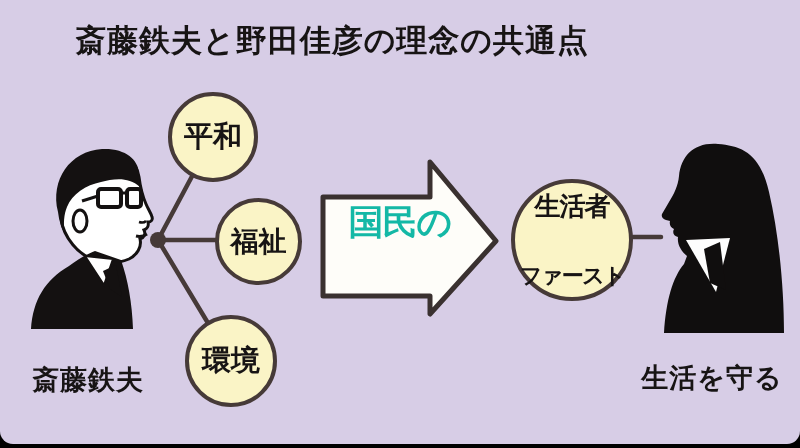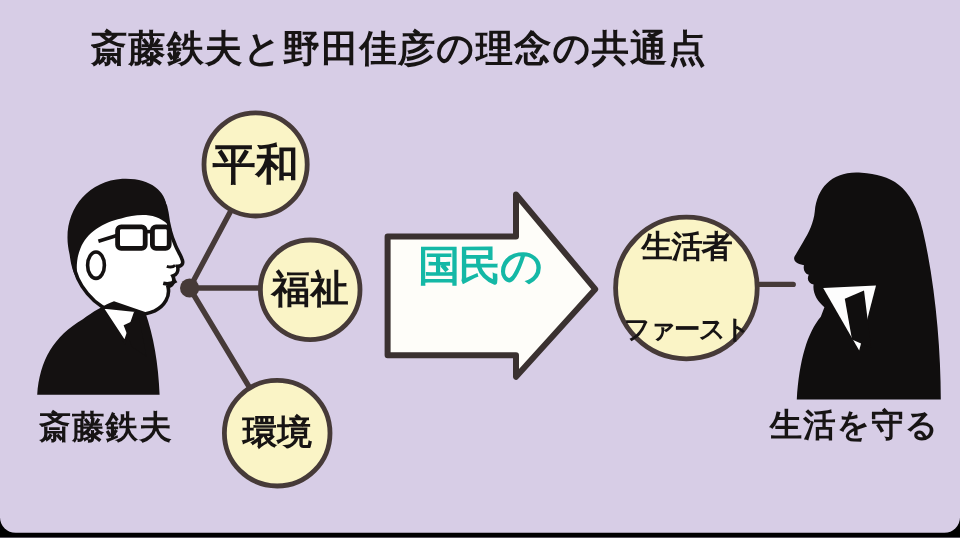--- a/index.html
+++ b/index.html
@@ -31,35 +31,35 @@
     position:absolute;z-index:2;
     border-radius:50%;
     background:#faf4c6;
     border:4px solid #463a38;
     box-sizing:border-box;
     display:flex;flex-direction:column;
     align-items:center;justify-content:center;
     color:#171414;font-weight:800;
     text-align:center;
   }
-  .vc-peace   {left:168px;top:92px; width:90px;height:90px;font-size:36px;}
-  .vc-welfare {left:215px;top:198px;width:87px;height:87px;font-size:32px;}
+  .vc-peace   {left:168px;top:92px; width:90px;height:90px;font-size:29px;}
+  .vc-welfare {left:215px;top:198px;width:87px;height:87px;font-size:28px;}
   .vc-environ {left:185px;top:315px;width:92px;height:92px;font-size:29px;font-family:Liberation Serif, serif;}
   .vc-result  {left:511px;top:179px;width:122px;height:122px;justify-content:center;}
   .vc-result .l1{font-size:26px;line-height:34px;letter-spacing:-1px;}
   .vc-result .l2{font-size:22px;line-height:30px;letter-spacing:-1.5px;margin-top:38px;}
   .arrow-text{
     position:absolute;left:318px;top:204px;width:164px;z-index:3;
     text-align:center;color:#14b8a6;
     font-size:35px;font-weight:800;line-height:37px;letter-spacing:-1px;
   }
   .fig-label{
     position:absolute;z-index:3;width:148px;
     text-align:center;color:#171414;
-    font-size:27px;font-weight:800;letter-spacing:1px;
+    font-size:27px;font-weight:800;letter-spacing:1px;margin-top:24px;
   }
   .label-left {left:14px; top:338px;}
   .label-right{left:638px;top:336px;}
 </style>
 </head>
 <body>
 
 <div class="frame"></div>
 
 <div class="title">斎藤鉄夫と野田佳彦の理念の共通点</div>

